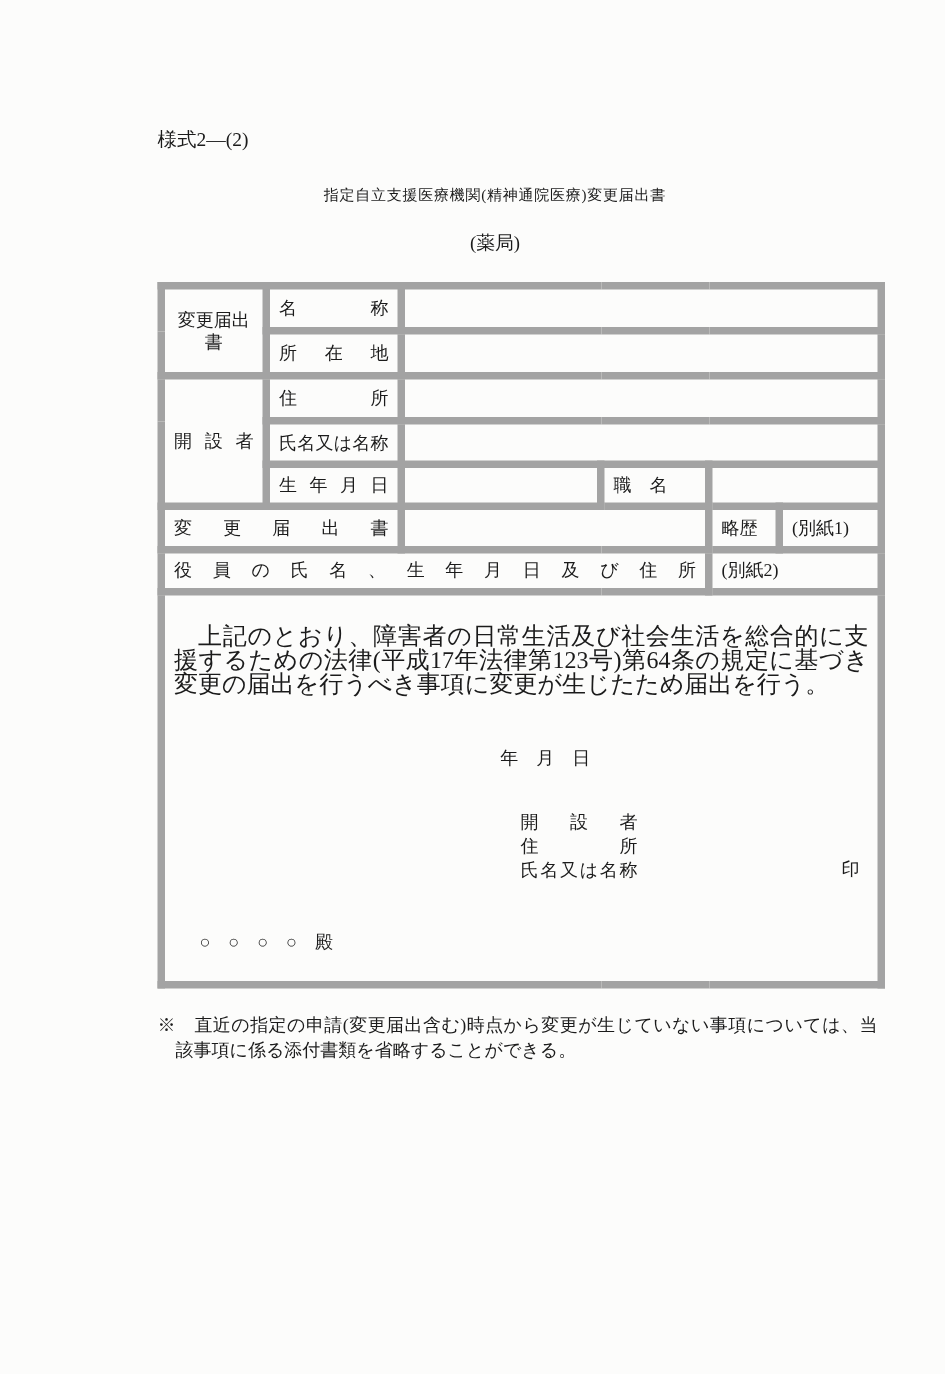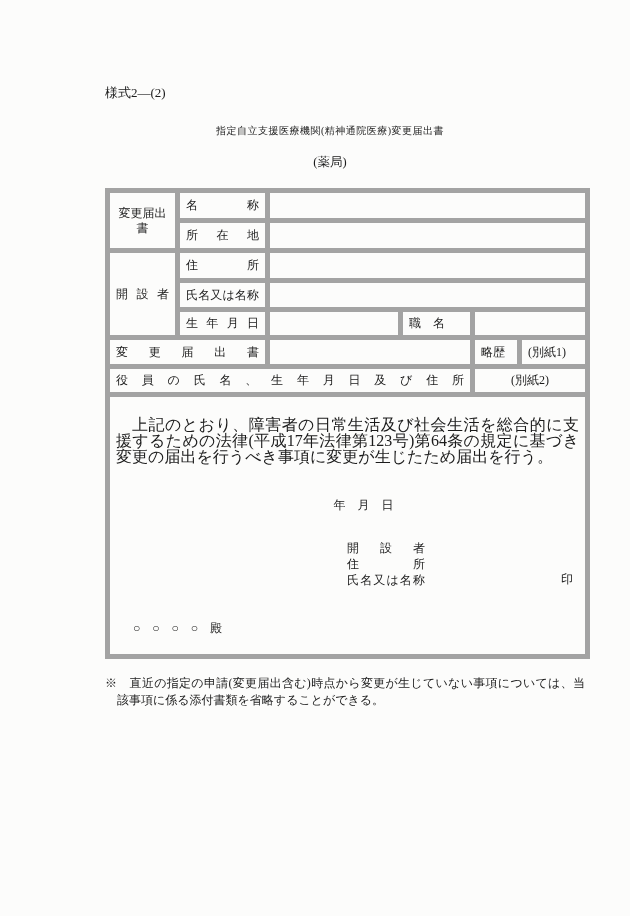--- a/index.html
+++ b/index.html
@@ -21,21 +21,21 @@
     border:5px solid #a3a3a3;
     font-size:12px;
     padding:4px 6px;
     vertical-align:middle;
     line-height:15px;
   }
   .h30{height:30px} .h29{height:29px} .h28{height:28px} .h27{height:27px}
   .j { text-align:justify; text-align-last:justify; }
   .c { text-align:center; }
   .jobtitle { padding-left:8px;font-family:Liberation Serif, serif; }
-  .att2 { padding-left:18px;text-align:center; }
+  .att2 { padding-left:18px; }
   .blank { }
 
   .decl-cell { vertical-align:top; padding:8px; height:262px; }
   .decl-body { font-size:16px; line-height:16px; text-indent:1em; text-align:justify; }
   .decl-date { font-size:12px; margin:33px 0 0 32px; word-spacing:6px; line-height:14px;text-align:center; }
   .sig-area  { position:relative; margin-top:28px; height:48px; }
   .sig-labels { margin-left:231px; width:78px; font-size:12px; }
   .sig-labels > div { text-align:justify; text-align-last:justify; line-height:16px; }
   .seal { position:absolute; right:6px; bottom:1px; font-size:12px; }
   .addressee { font-size:12px; margin:33px 0 0 17px; word-spacing:-5px; line-height:14px; }

